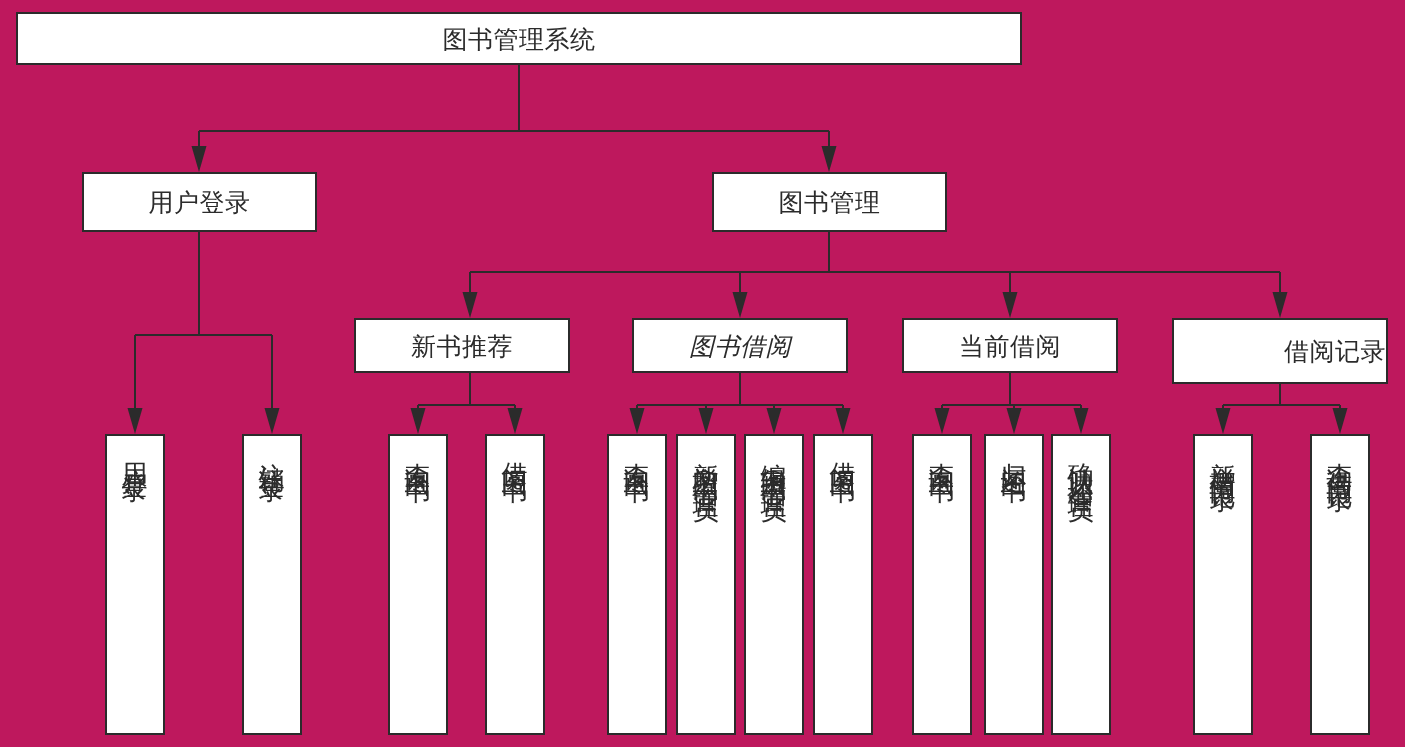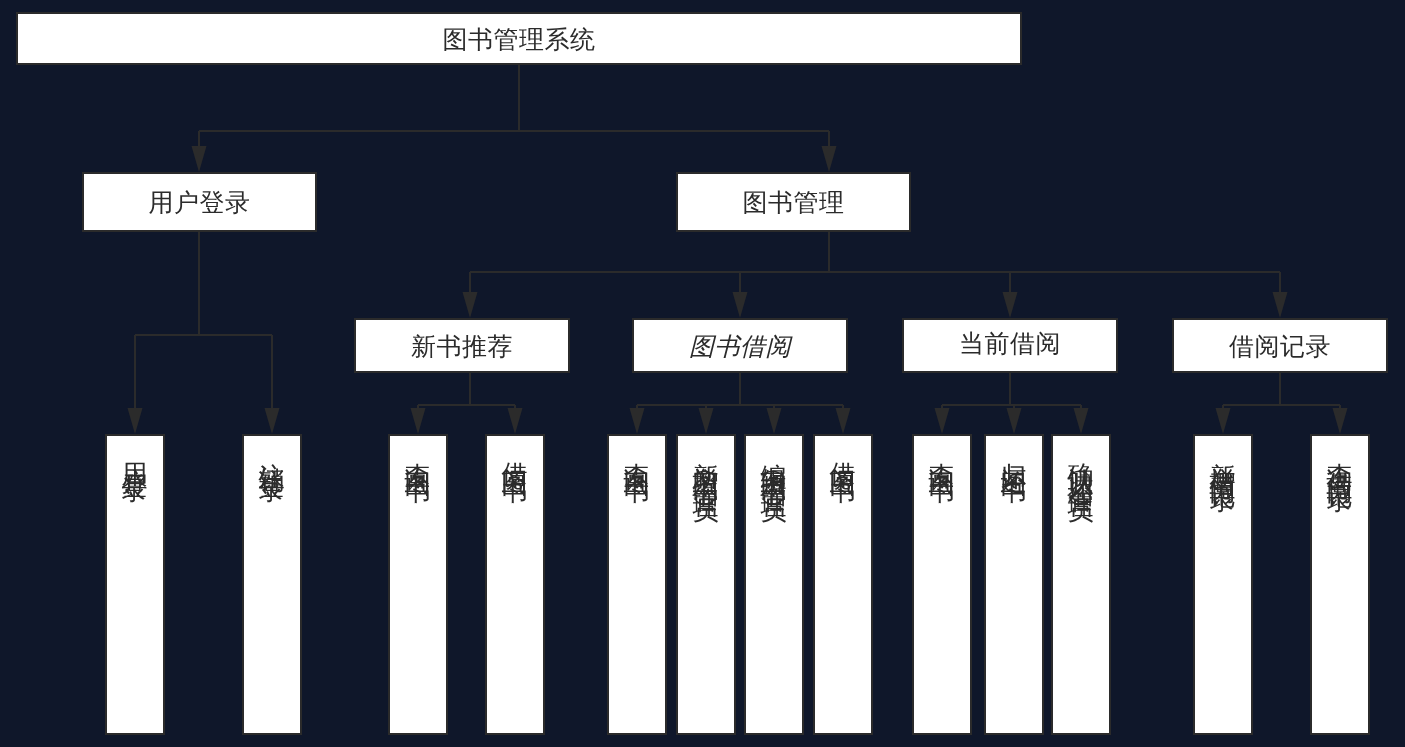--- a/index.html
+++ b/index.html
@@ -11,21 +11,21 @@
   body {
     width: 1405px;
     height: 747px;
     overflow: hidden;
     font-family: "Liberation Sans", "DejaVu Sans", sans-serif;
   }
   #canvas {
     position: relative;
     width: 1405px;
     height: 747px;
-    background: #0f172a;
+    background: #be185d;
   }
   #wires {
     position: absolute;
     left: 0;
     top: 0;
     width: 1405px;
     height: 747px;
     pointer-events: none;
   }
   .node {
@@ -128,33 +128,33 @@
       <line x1="1340" y1="405" x2="1340" y2="409" stroke="#2b2b2b" stroke-width="2" shape-rendering="crispEdges"></line>
       <polygon points="1332.5,408 1347.5,408 1340,434" fill="#2b2b2b"></polygon>
     </svg>
   <div id="nodes">
       <div class="node h-node" style="left: 16px; top: 12px; width: 1006px; height: 53px;">
         <span class="node-label">图书管理系统</span>
       </div>
       <div class="node h-node" style="left: 82px; top: 172px; width: 235px; height: 60px;">
         <span class="node-label">用户登录</span>
       </div>
-      <div class="node h-node" style="left: 676px; top: 172px; width: 235px; height: 60px;">
+      <div class="node h-node" style="left: 712px; top: 172px; width: 235px; height: 60px;">
         <span class="node-label">图书管理</span>
       </div>
       <div class="node h-node" style="left: 354px; top: 318px; width: 216px; height: 55px;">
         <span class="node-label">新书推荐</span>
       </div>
       <div class="node h-node" style="left: 632px; top: 318px; width: 216px; height: 55px; font-style: italic;">
         <span class="node-label">图书借阅</span>
       </div>
-      <div class="node h-node" style="left: 902px; top: 318px; width: 216px; height: 55px; font-family: Liberation Mono, monospace;">
+      <div class="node h-node" style="left: 902px; top: 318px; width: 216px; height: 55px;">
         <span class="node-label">当前借阅</span>
       </div>
-      <div class="node h-node" style="left: 1172px; top: 318px; width: 216px; height: 55px;">
+      <div class="node h-node" style="left: 1172px; top: 318px; width: 216px; height: 66px; justify-content: flex-end;">
         <span class="node-label">借阅记录</span>
       </div>
       <div class="node v-node" style="left: 105px; top: 434px; width: 60px; height: 301px;">
         <span class="node-label">用户登录</span>
       </div>
       <div class="node v-node" style="left: 242px; top: 434px; width: 60px; height: 301px;">
         <span class="node-label">注销登录</span>
       </div>
       <div class="node v-node" style="left: 388px; top: 434px; width: 60px; height: 301px;">
         <span class="node-label">查询图书</span>

